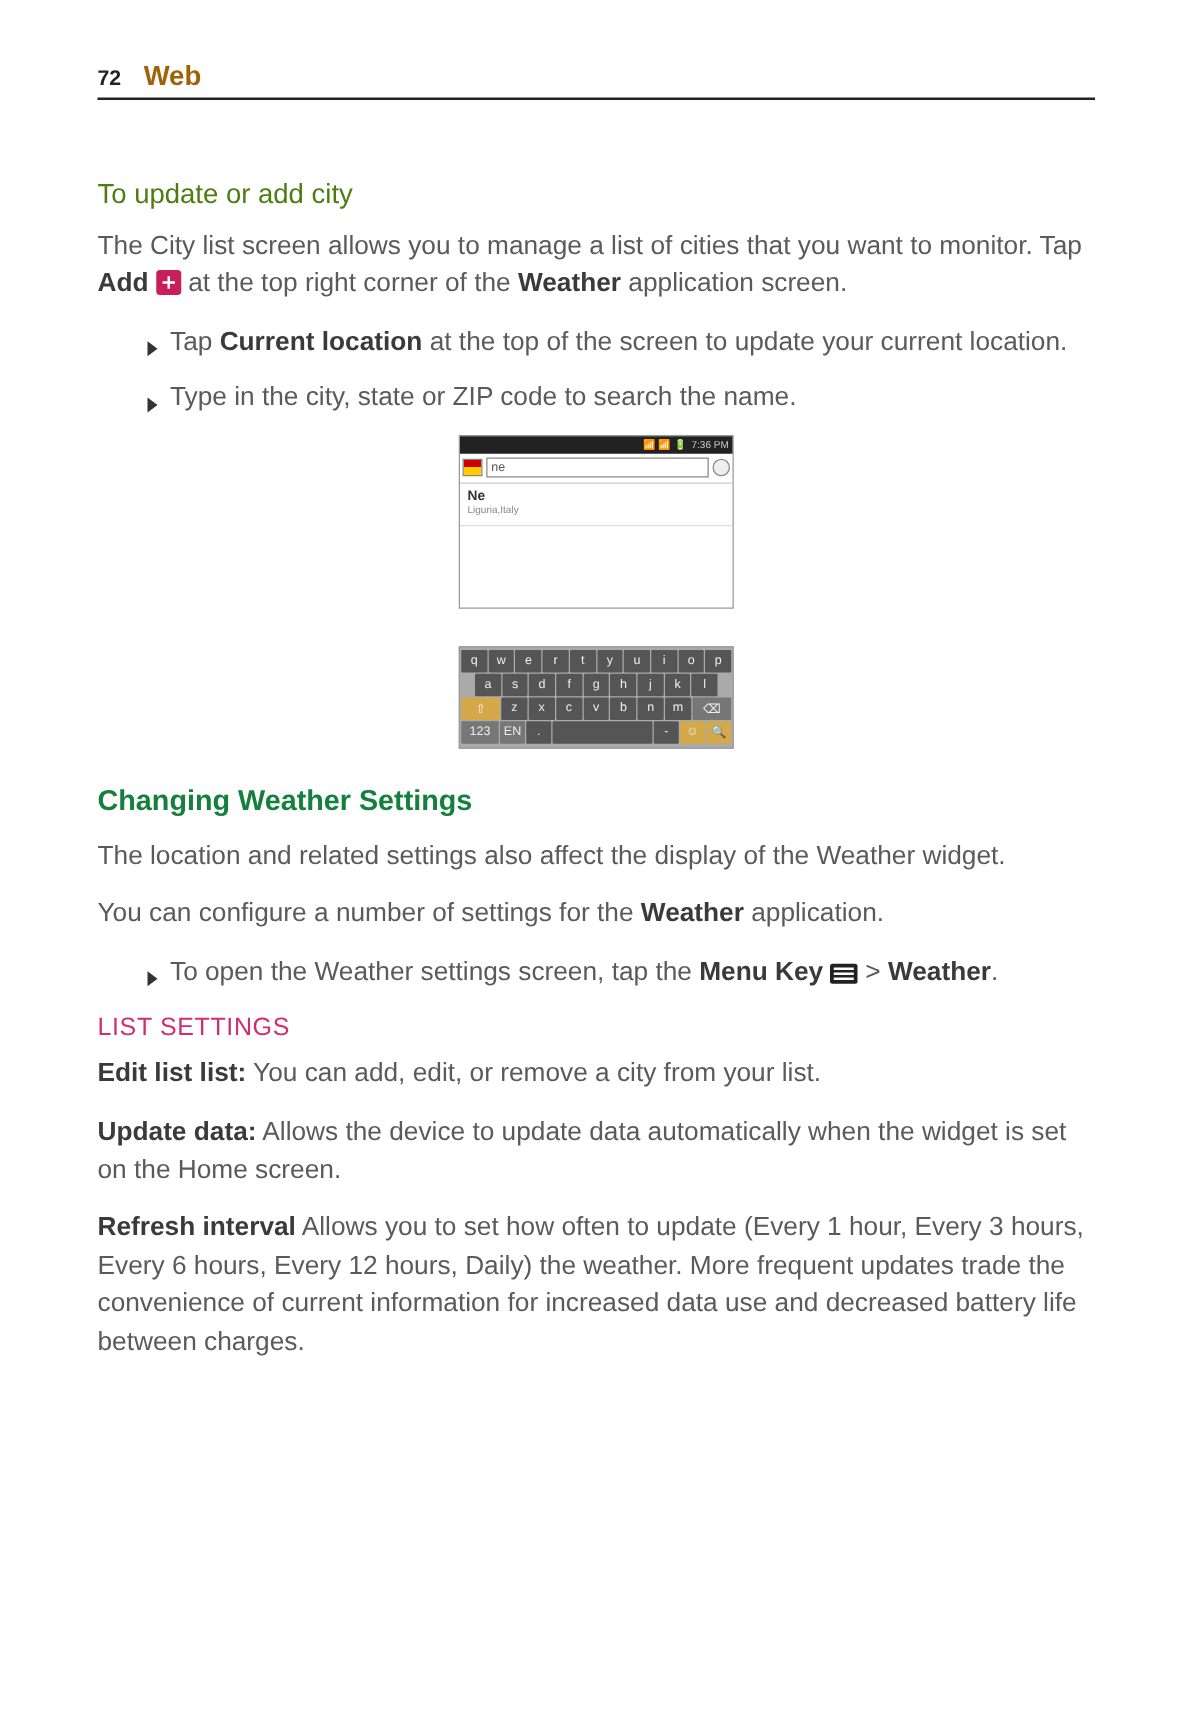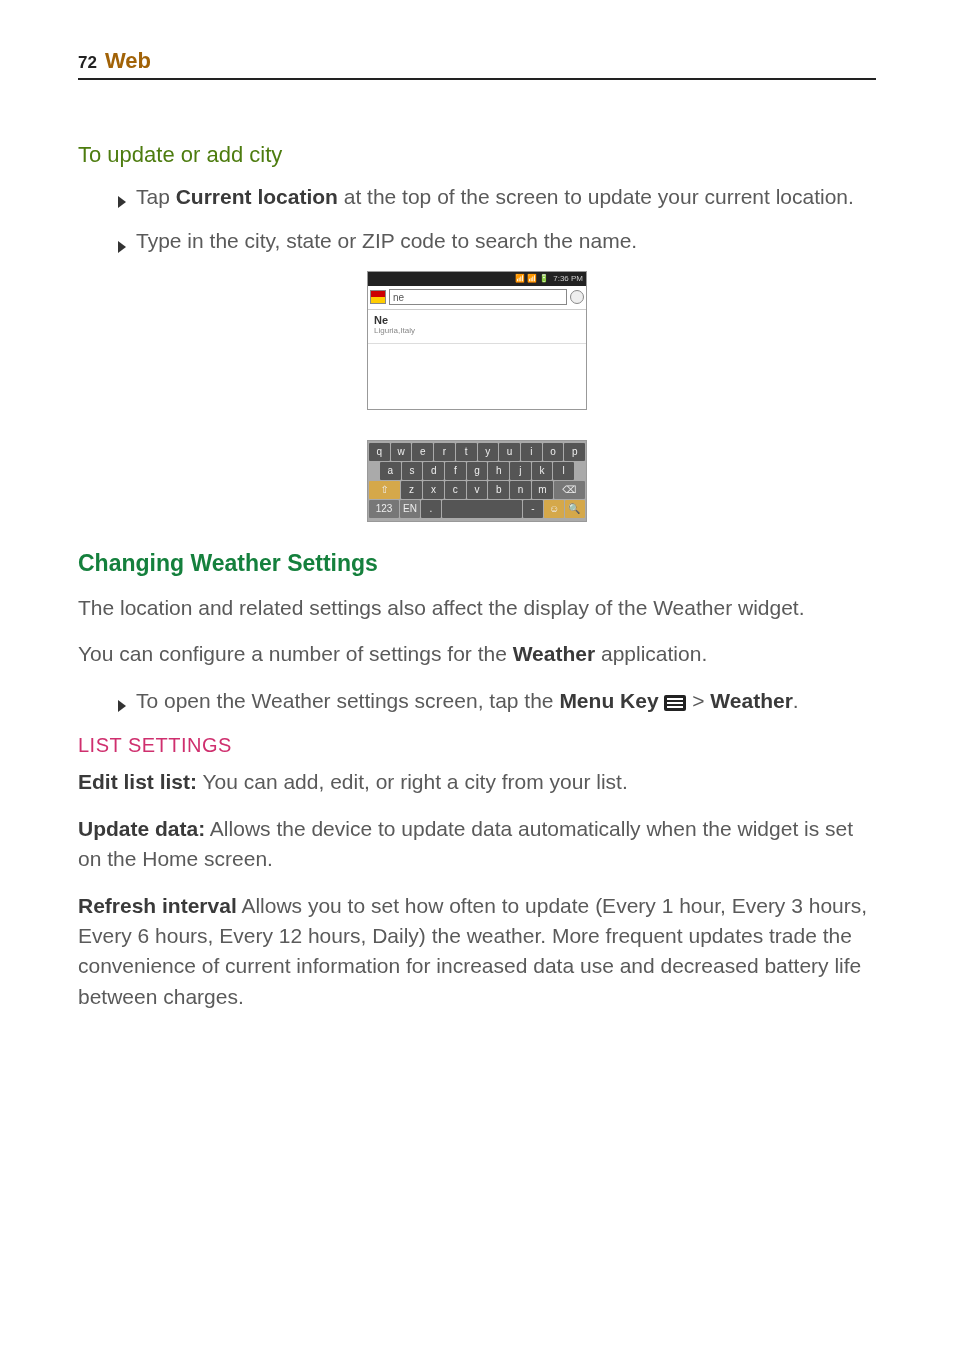--- a/index.html
+++ b/index.html
@@ -18,21 +18,21 @@
     display: flex;
     align-items: baseline;
     border-bottom: 2px solid #222;
     padding-bottom: 4px;
     margin-bottom: 62px;
   }
   .page-num {
     font-weight: bold;
     font-size: 17px;
     color: #222;
-    margin-right: 8px;
+    margin-right: 18px;
   }
   .section-name {
     font-weight: bold;
     font-size: 22px;
     color: #a16207;
   }
   .h3-pink {
     color: #4d7c0f;
     font-size: 22px;
     font-weight: 500;
@@ -203,20 +203,26 @@
 
 <div class="page">
 
   <div class="header">
     <span class="page-num">72</span>
     <span class="section-name">Web</span>
   </div>
 
   <div class="h3-pink">To update or add city</div>
 
+  <p class="body">
+    <span>The City list screen allows you to manage a list of cities that you want to monitor. Tap </span><span class="bold-dark">Add</span>
+    <span class="inline-icon">
+        <span class="add-icon-box"></span>
+      </span><span> at the top right corner of the </span><span class="bold-dark">Weather</span><span> application screen.</span>
+  </p>
 
   <div class="bullet-block">
     <div class="bullet-row">
       <span class="tri"></span>
       <span>
         <span>Tap </span><span class="bold-dark">Current location</span><span> at the top of the screen to update your current location.</span>
       </span>
     </div>
   </div>
 
@@ -312,21 +318,21 @@
               <span class="l3"></span>
             </span>
           </span>
         <span> &gt; </span><span class="bold-dark">Weather</span><span>.</span>
       </span>
     </div>
   </div>
 
   <div class="h4-pink">LIST SETTINGS</div>
   <p class="body">
-    <span class="bold-dark">Edit list list:</span><span> You can add, edit, or right a city from your list.</span>
+    <span class="bold-dark">Edit list list:</span><span> You can add, edit, or remove a city from your list.</span>
   </p>
 
   <p class="body">
     <span class="bold-dark">Update data:</span><span> Allows the device to update data automatically when the widget is set on the Home screen.</span>
   </p>
   <p class="body">
     <span class="bold-dark">Refresh interval</span><span> Allows you to set how often to update (Every 1 hour, Every 3 hours, Every 6 hours, Every 12 hours, Daily) the weather. More frequent updates trade the convenience of current information for increased data use and decreased battery life between charges.</span>
   </p>
 
 </div>

